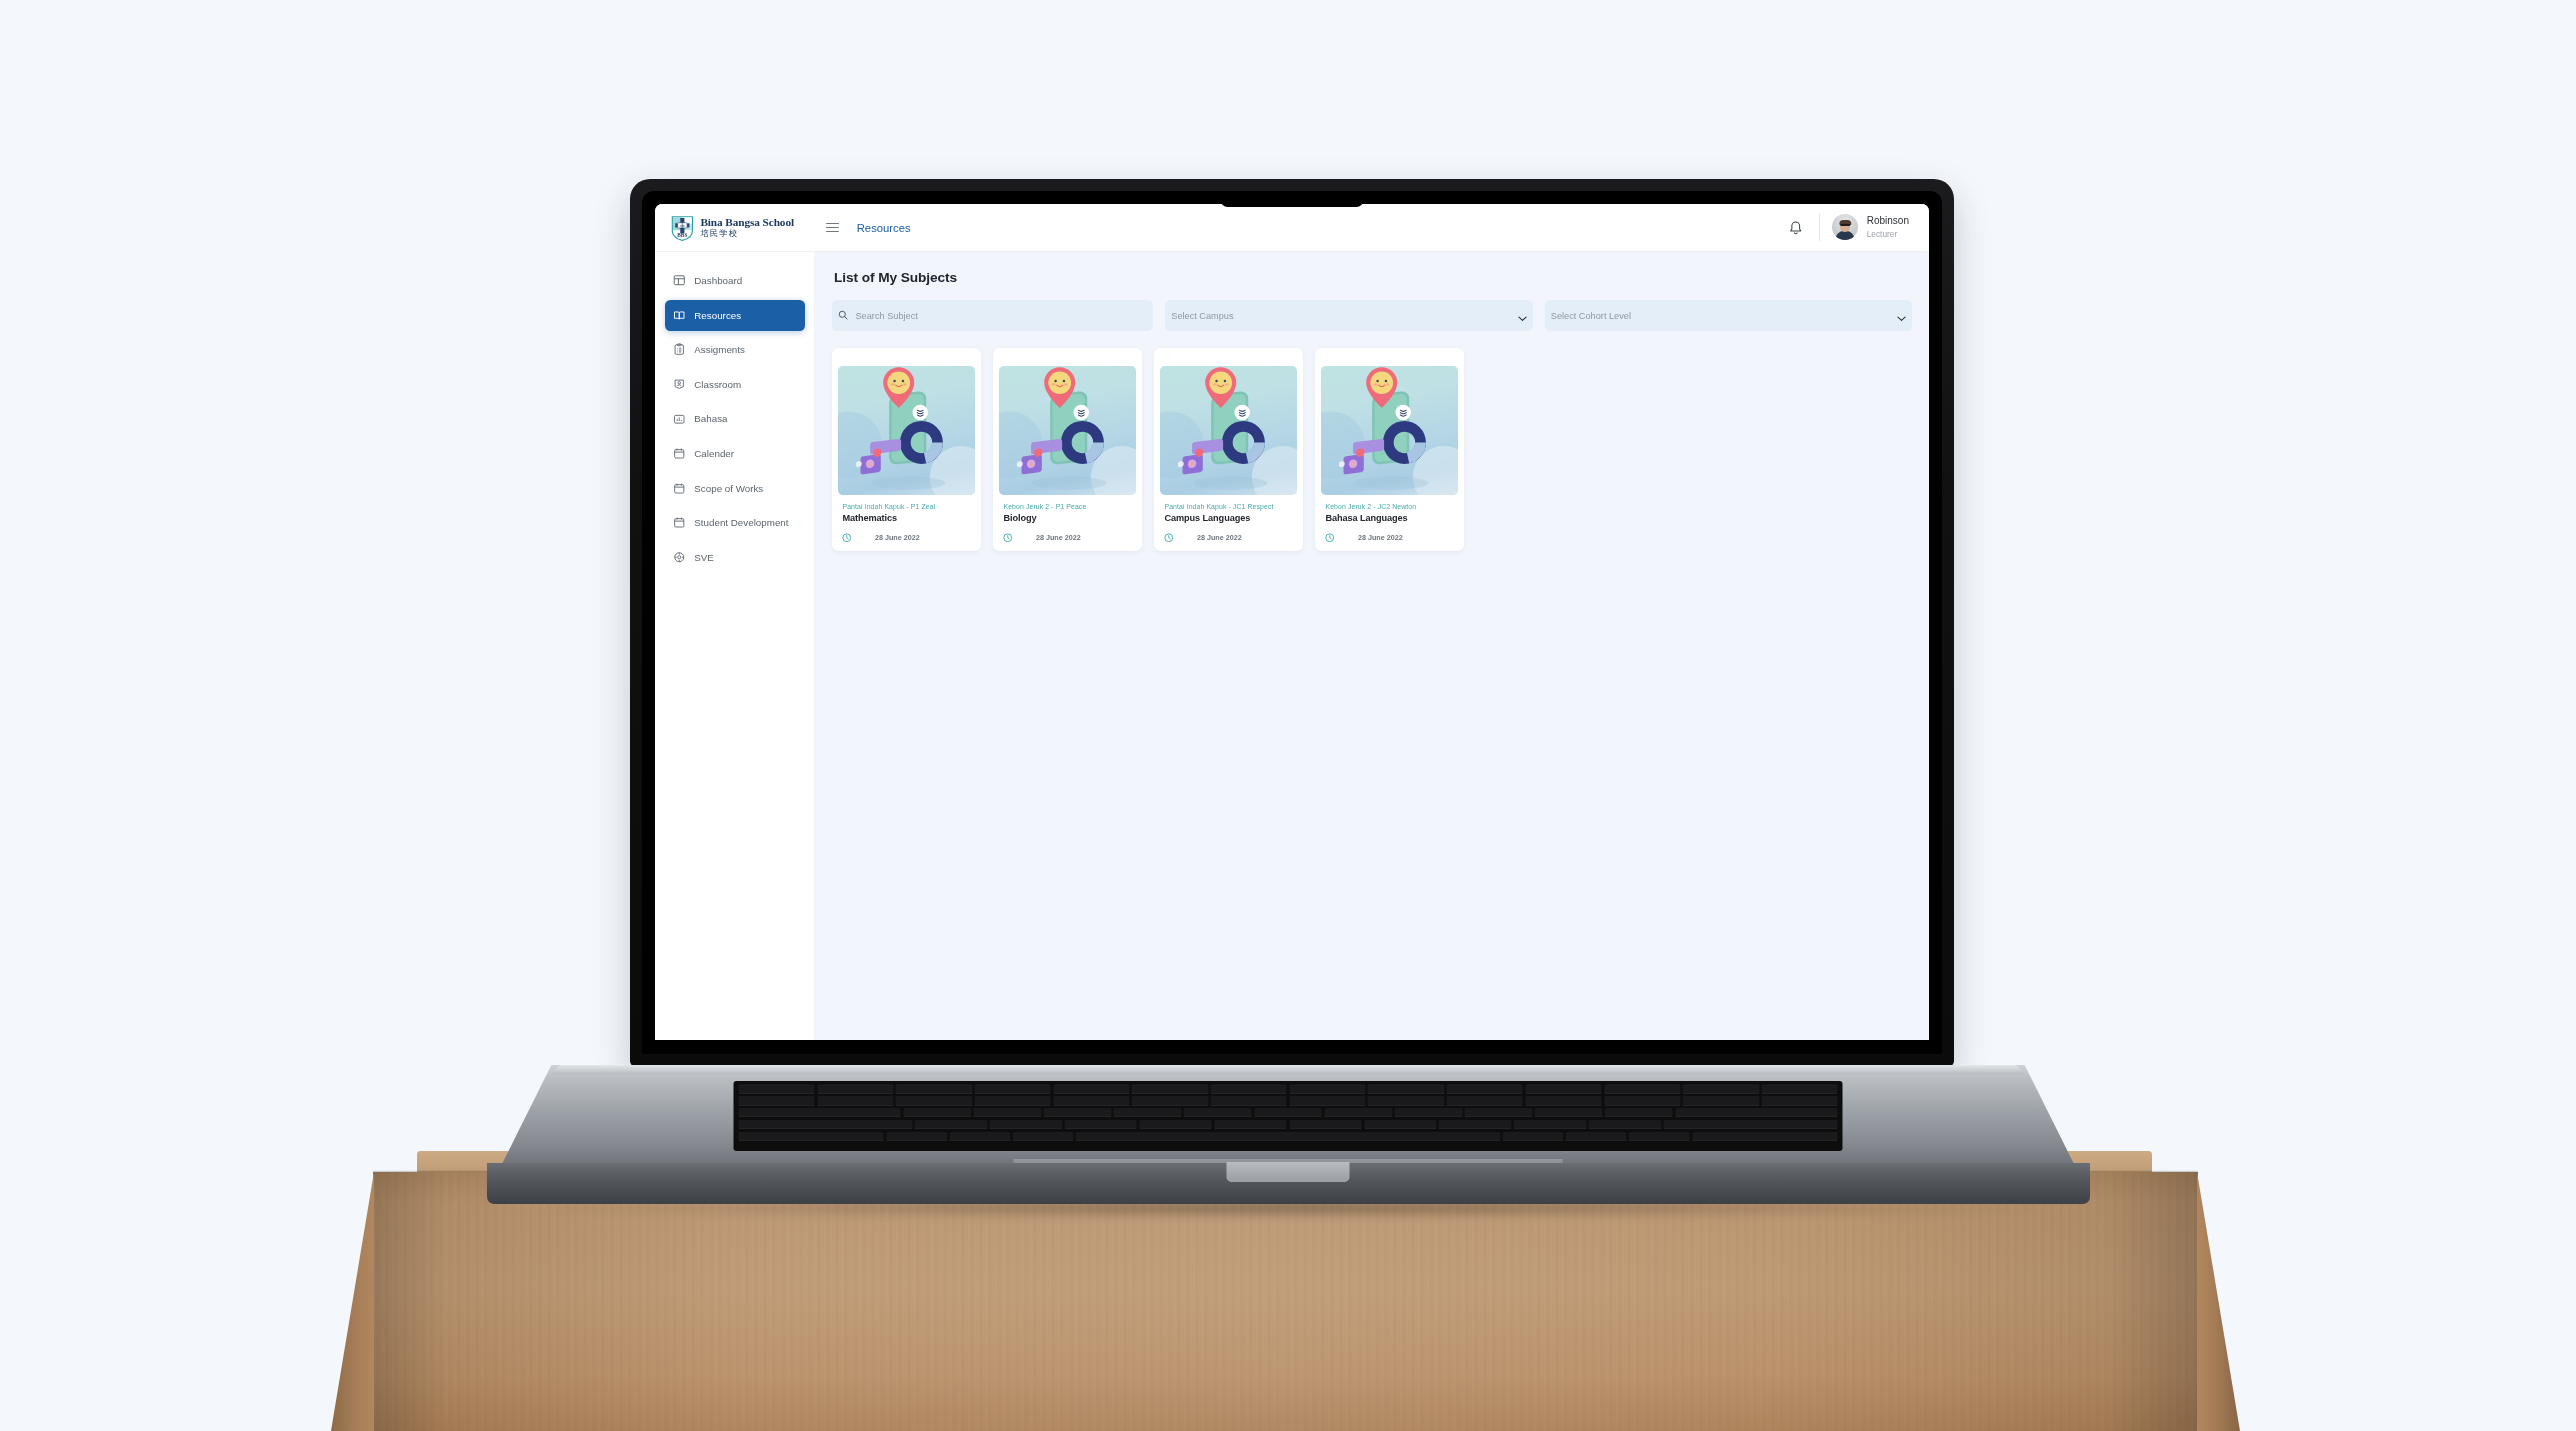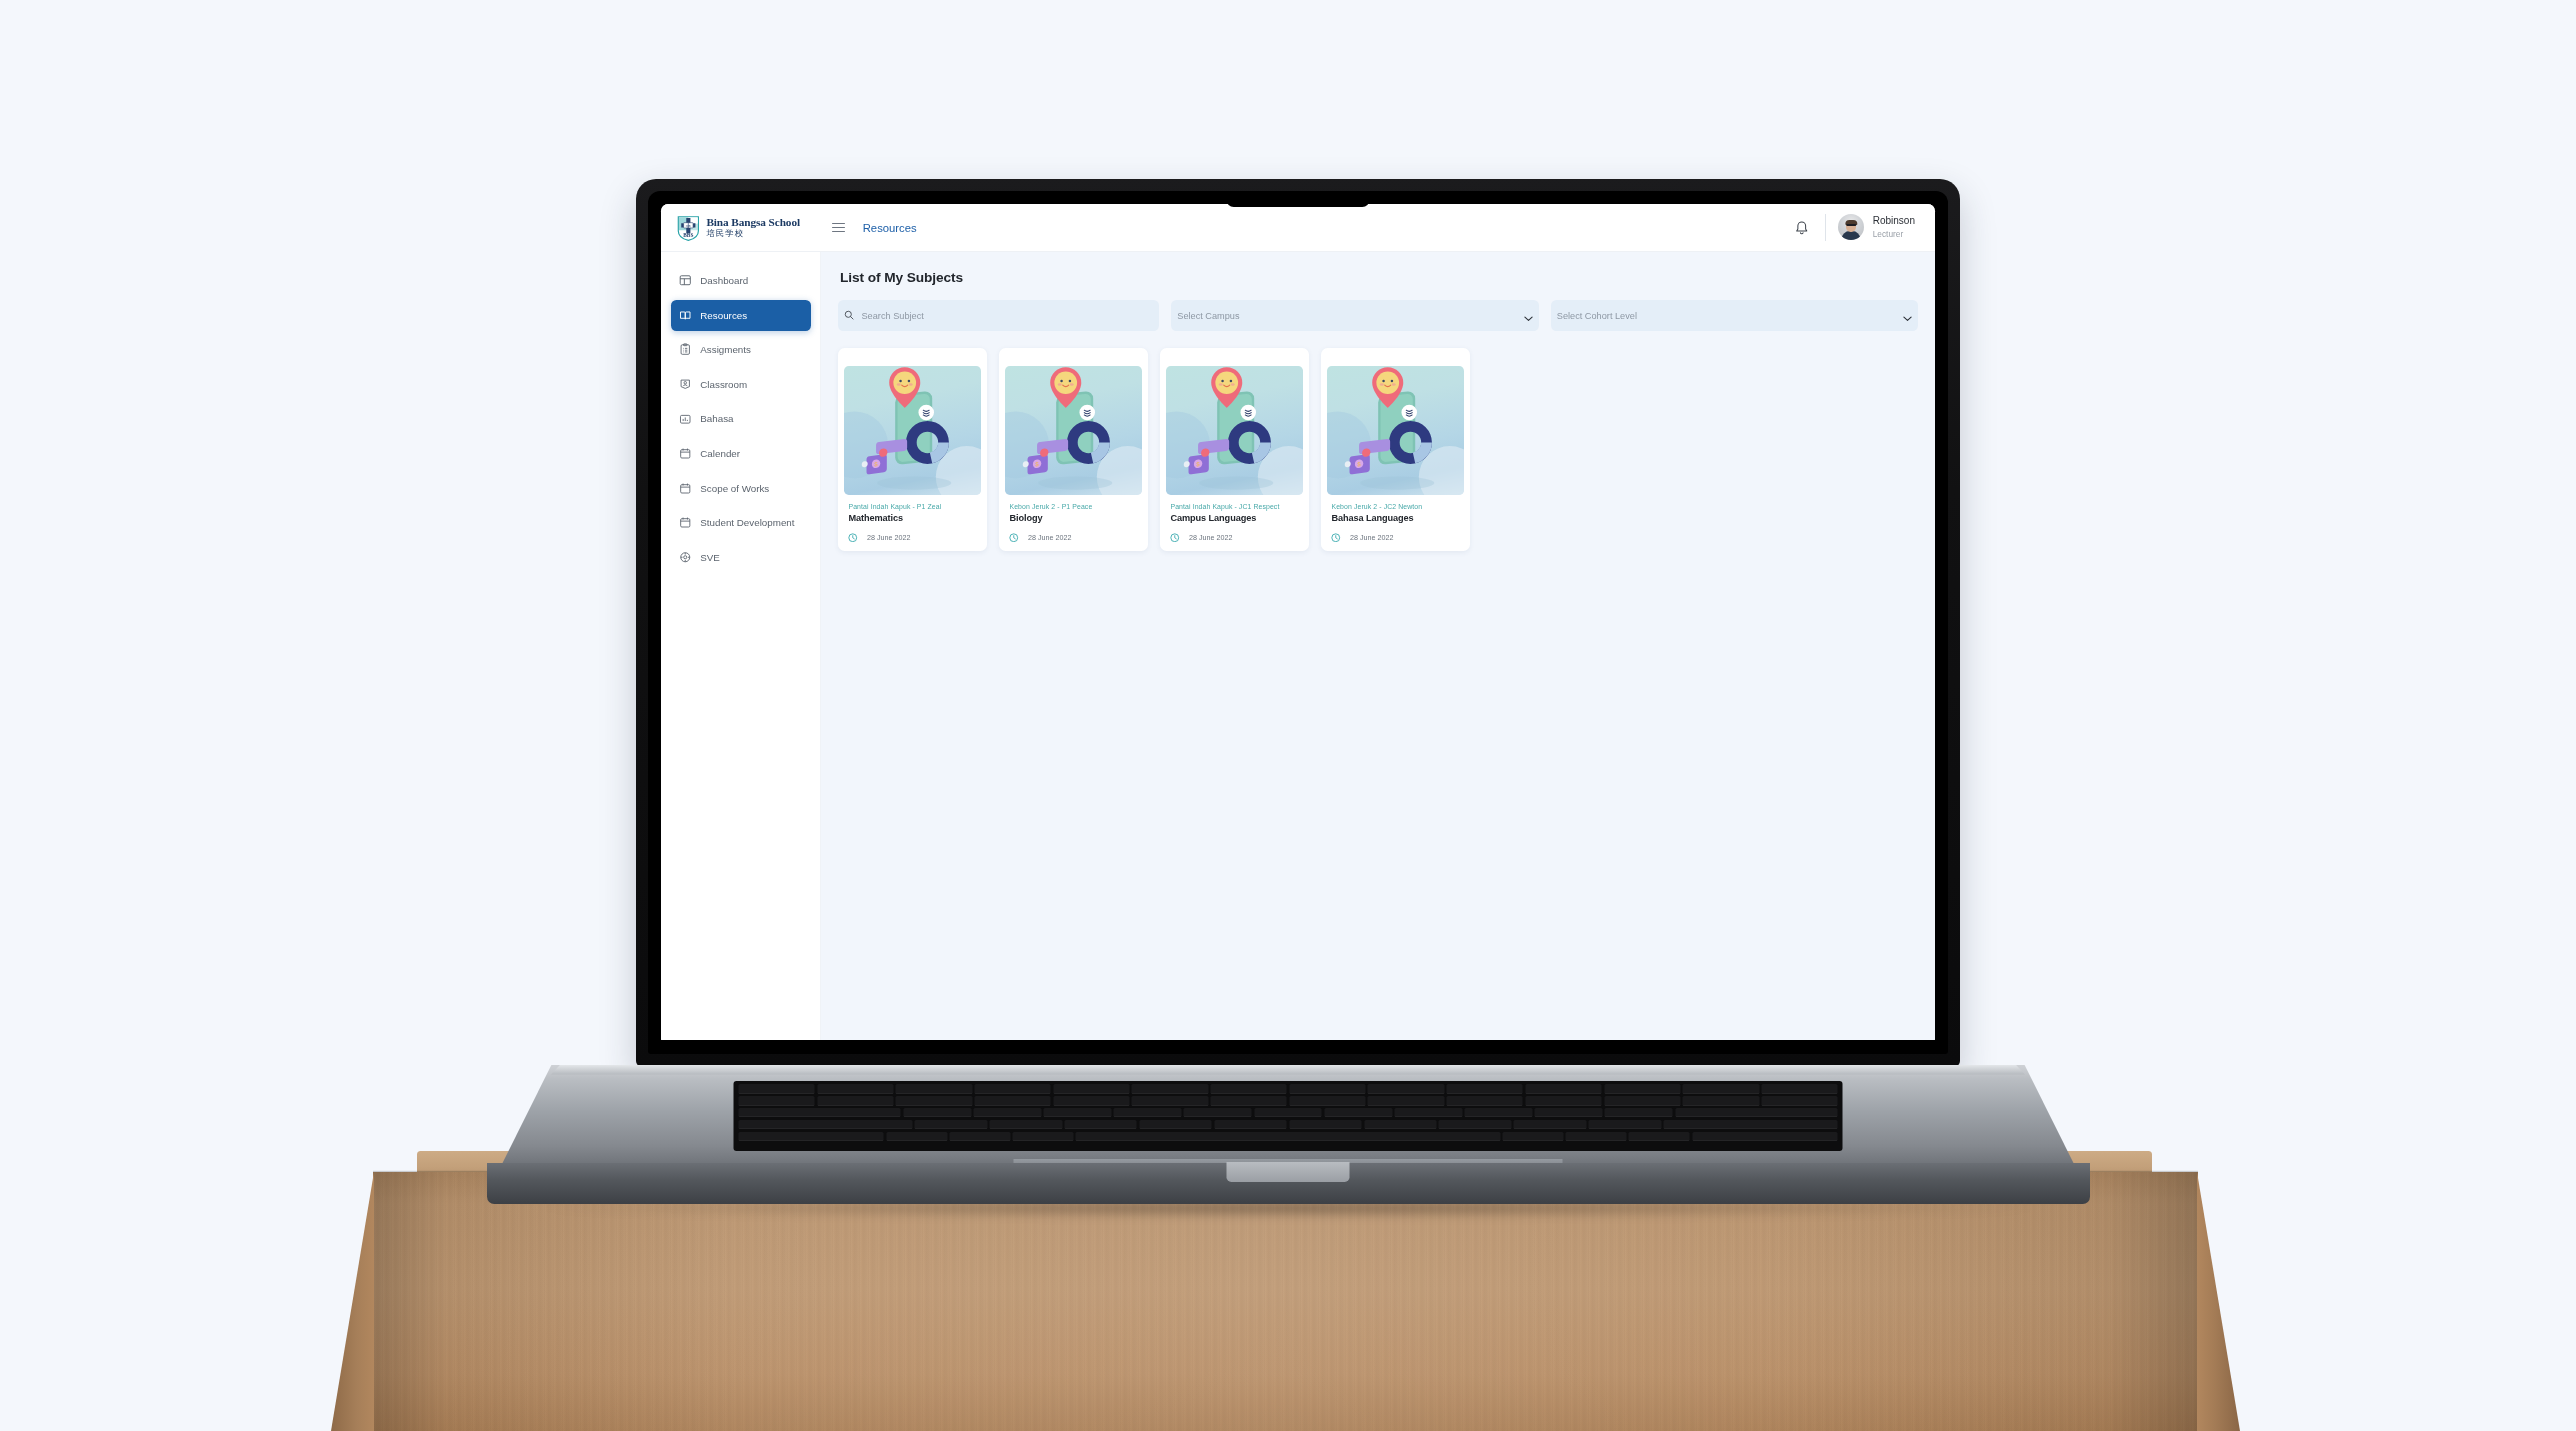--- a/index.html
+++ b/index.html
@@ -44,21 +44,21 @@
     position: absolute; left: 417px; top: 1151px; width: 1735px; height: 29px;
     background: linear-gradient(180deg,#cdab85 0%, #c3a07a 55%, #b5916c 100%);
     border-radius: 3.6px 3.6px 0 0;
   }
 
   
   .laptop { position: absolute; left: 501px; top: 179px; width: 1574px; height: 1026px; }
 
   
   .lid {
-    position: absolute; left: 135px; top: 0; width: 1324px; height: 888px;
+    position: absolute; left: 129px; top: 0; width: 1324px; height: 888px;
     background: linear-gradient(180deg,#1b1b1d 0%, #111112 35%, #0b0b0c 100%);
     border-radius: 20px 20px 6px 6px;
     box-shadow: 0 15.5px 36px rgba(30,40,60,.22);
   }
   .lid-inner {
     position: absolute; left: 12px; top: 12px; right: 12px; bottom: 13px;
     background: #000; border-radius: 12px 12px 2.4px 2.4px; overflow: hidden;
   }
   .notch {
     position: absolute; left: 50%; top: 0; transform: translateX(-50%);
@@ -181,21 +181,21 @@
     width:149px; background:#fff; border-radius:6.6px; padding:18px 6px 0 6px;
     box-shadow: 0 1.2px 5.4px rgba(40,70,120,.07); cursor:pointer; overflow:hidden;
   }
   .thumb {
     height:129px; border-radius:4.8px; overflow:hidden; position:relative;
     background: linear-gradient(168deg,#bfe3e2 0%, #bfe0e4 28%, #b4d6e6 60%, #a9cde3 82%, #cfe4ef 100%);
   }
   .card-meta { padding:7.8px 4.8px 0 4.8px; }
   .card-campus { font-size:6.9px; color:#46a8a8; margin-bottom:3.6px; letter-spacing:0.1px; }
   .card-subject { font-size:9.2px; font-weight:700; color:#23272d; letter-spacing:-0.1px; }
-  .card-date { display:flex; align-items:flex-end; gap:9px; padding:9.5px 4.8px 8.3px 4.8px; }
+  .card-date { display:flex; align-items:flex-end; gap:23px; padding:9.5px 4.8px 8.3px 4.8px;font-weight:bold; }
   .clock { width:9.5px; height:9.5px; flex:0 0 9.5px; }
   .card-date-text { font-size:7.2px; color:#6d757f; }
 </style>
 </head>
 <body>
 
 <div id="scene">
 
   <div class="desk-top"></div>
   <div class="desk"></div>

